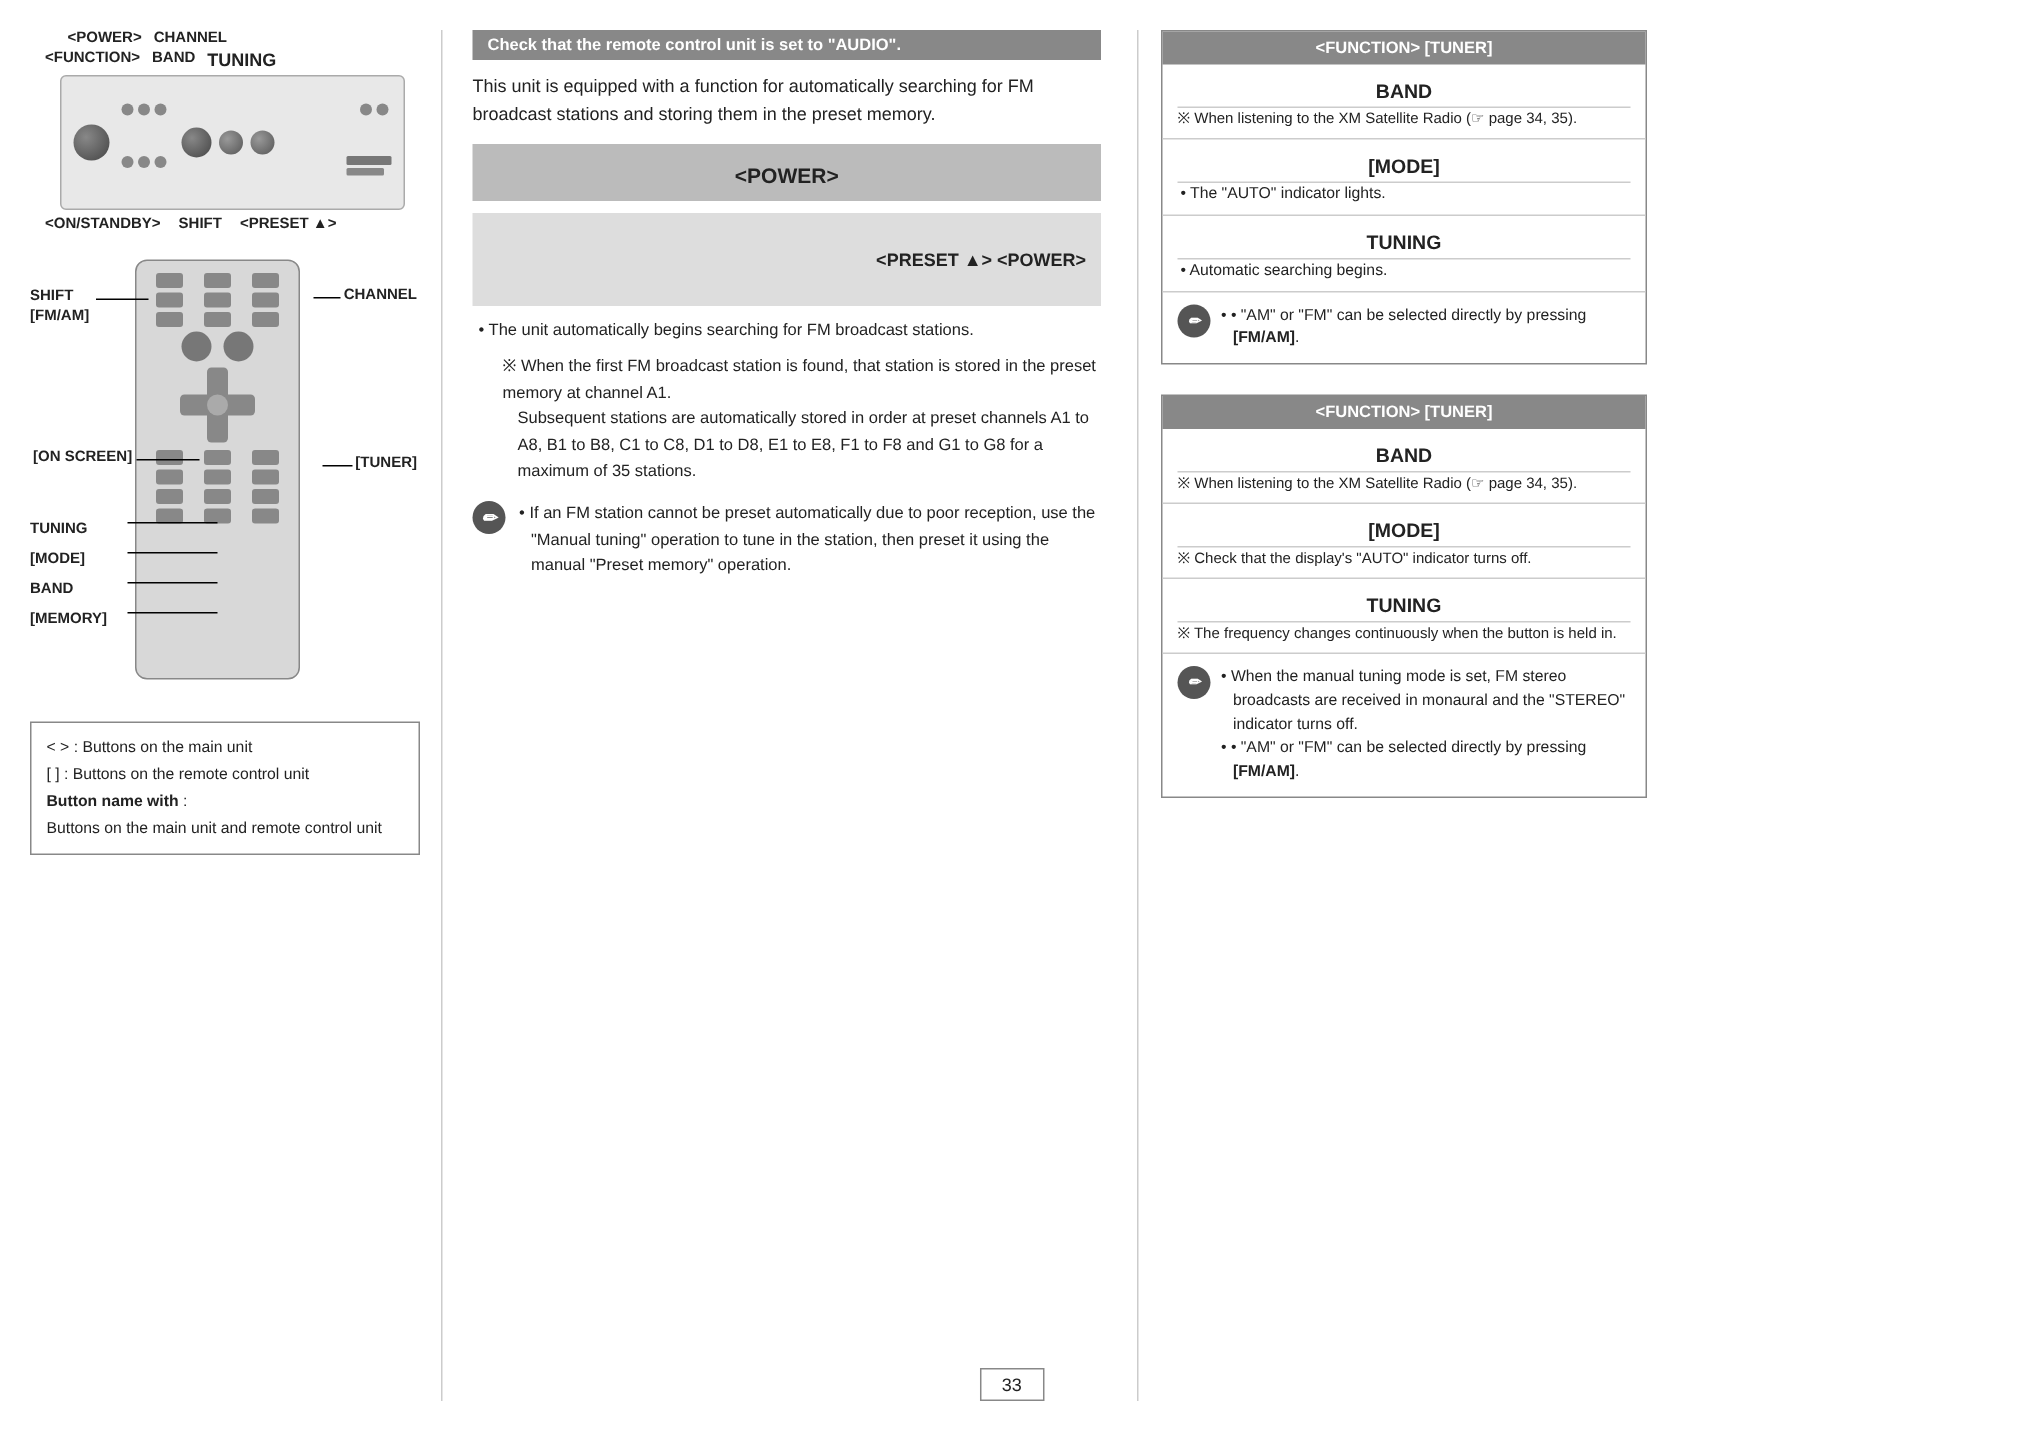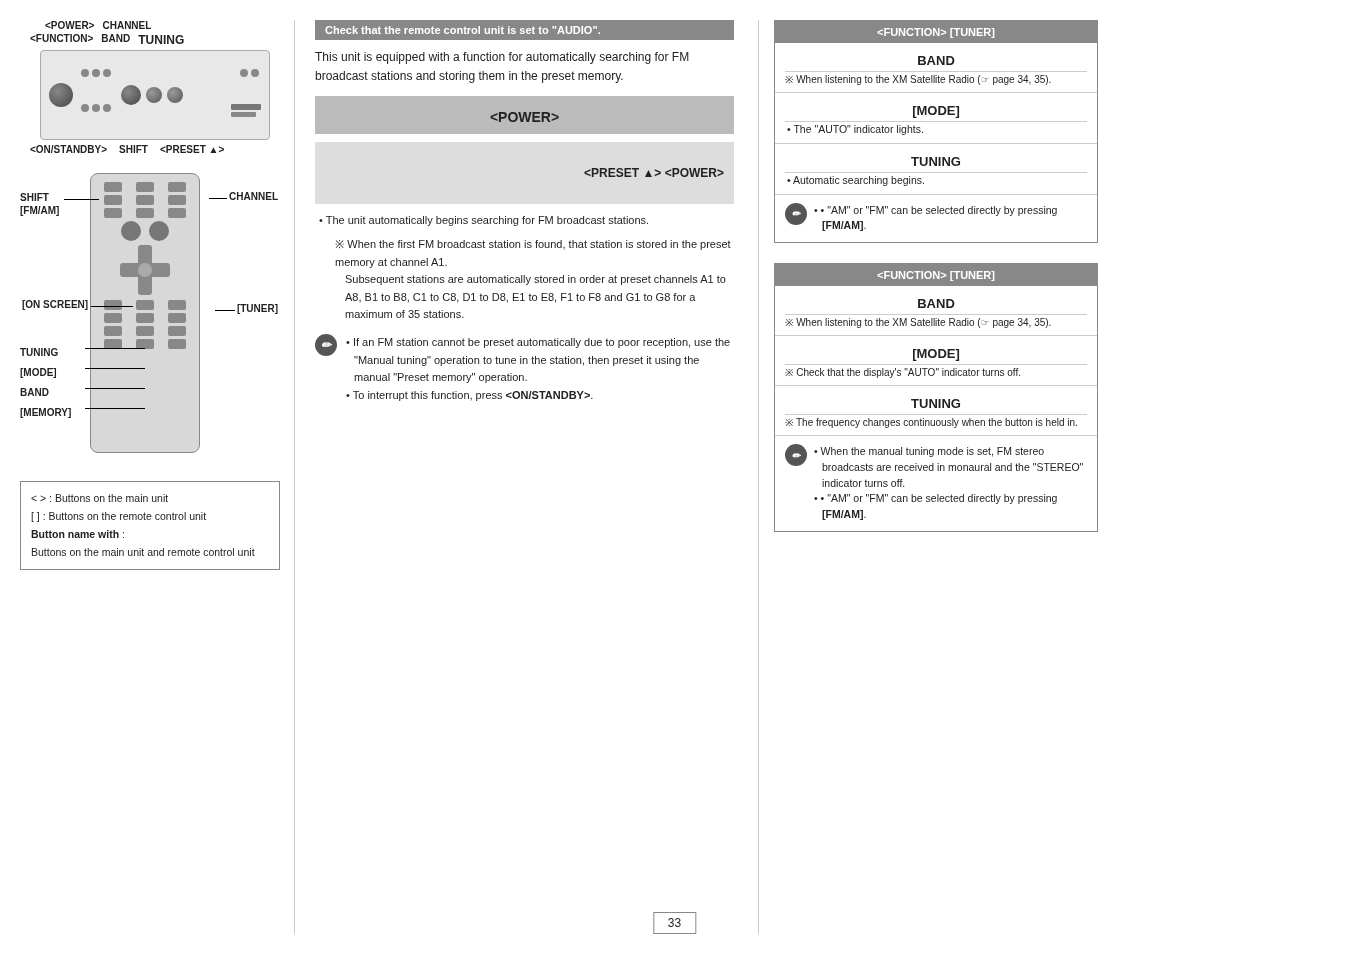--- a/index.html
+++ b/index.html
@@ -418,21 +418,20 @@
 
     <div style="margin:6px 0 6px 10px; font-size:11px;">
       <div class="asterisk-note">When the first FM broadcast station is found, that station is stored in the preset memory at channel A1.</div>
       <div style="padding-left:20px; font-size:11px; line-height:1.6;">Subsequent stations are automatically stored in order at preset channels A1 to A8, B1 to B8, C1 to C8, D1 to D8, E1 to E8, F1 to F8 and G1 to G8 for a maximum of 35 stations.</div>
     </div>
 
     <div class="note-box">
       <div class="note-icon">✏</div>
       <div class="note-content">
         <div class="bullet">If an FM station cannot be preset automatically due to poor reception, use the "Manual tuning" operation to tune in the station, then preset it using the manual "Preset memory" operation.</div>
-        <div class="bullet">To interrupt this function, press <span class="bold-key">&lt;ON/STANDBY&gt;</span>.</div>
       </div>
     </div>
 
   </div>
 
   <div class="right-col">
 
     <div class="right-section">
       <div class="right-section-header">
         <div>&lt;FUNCTION&gt;

